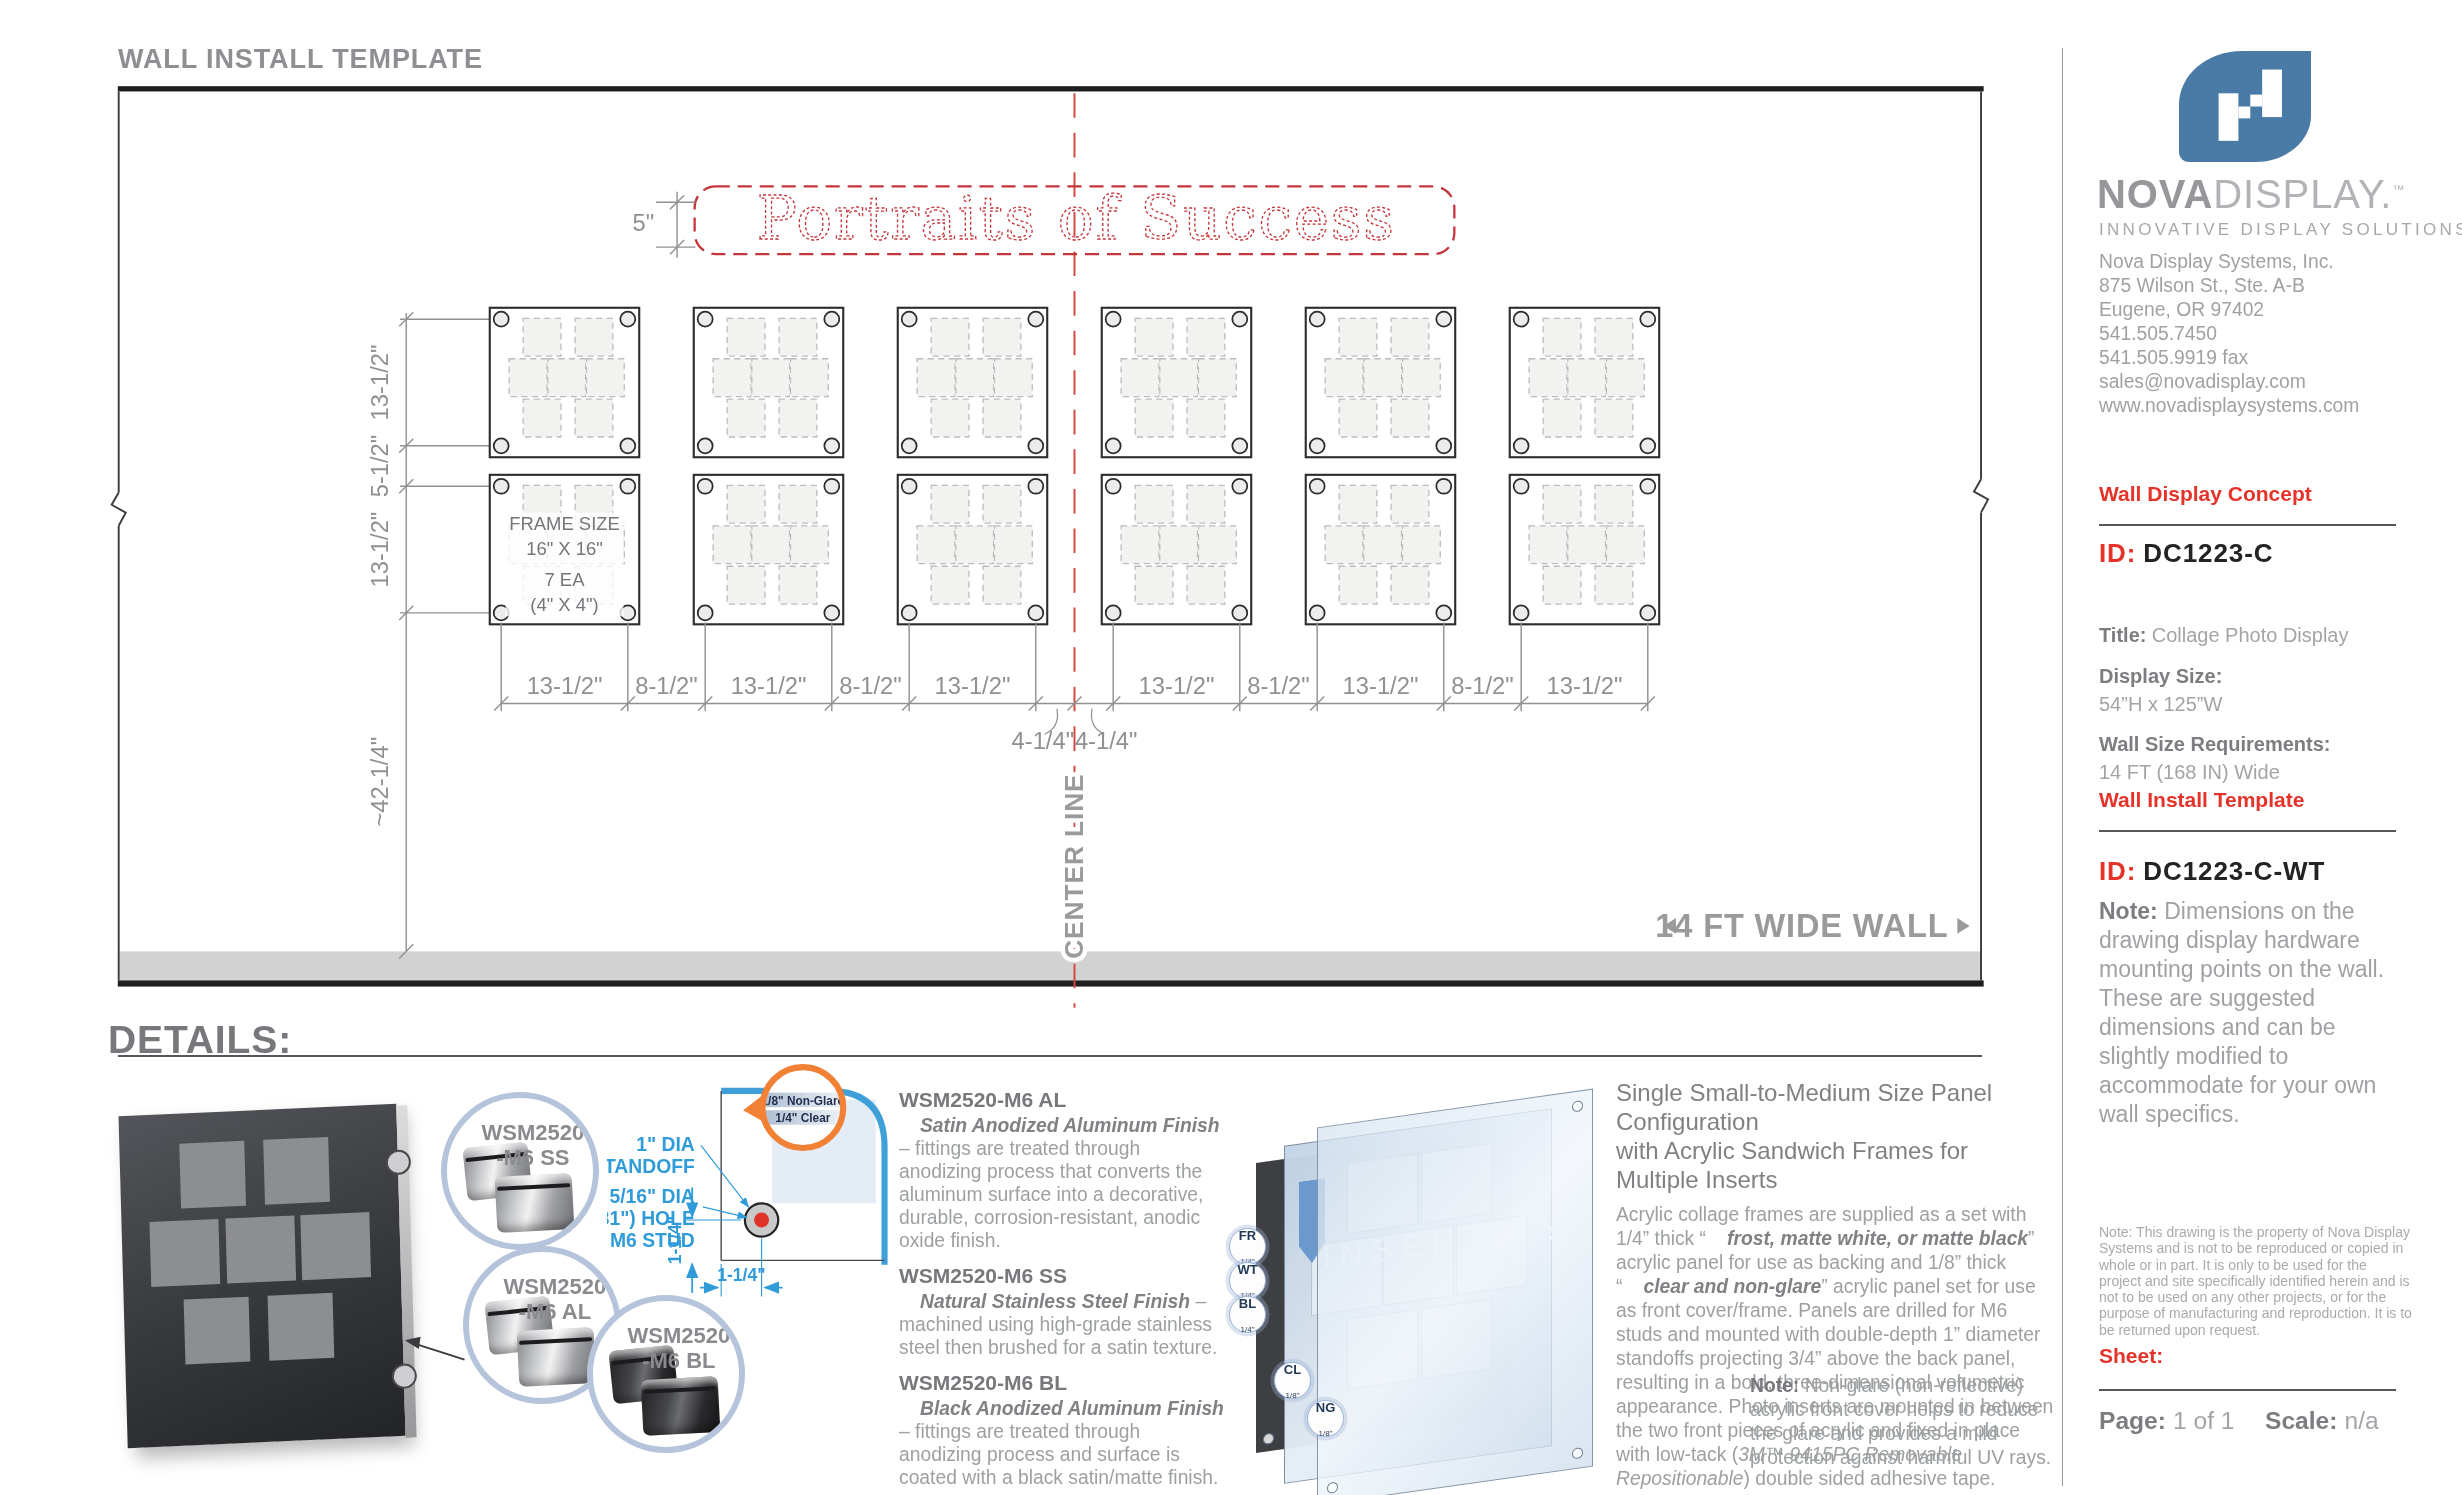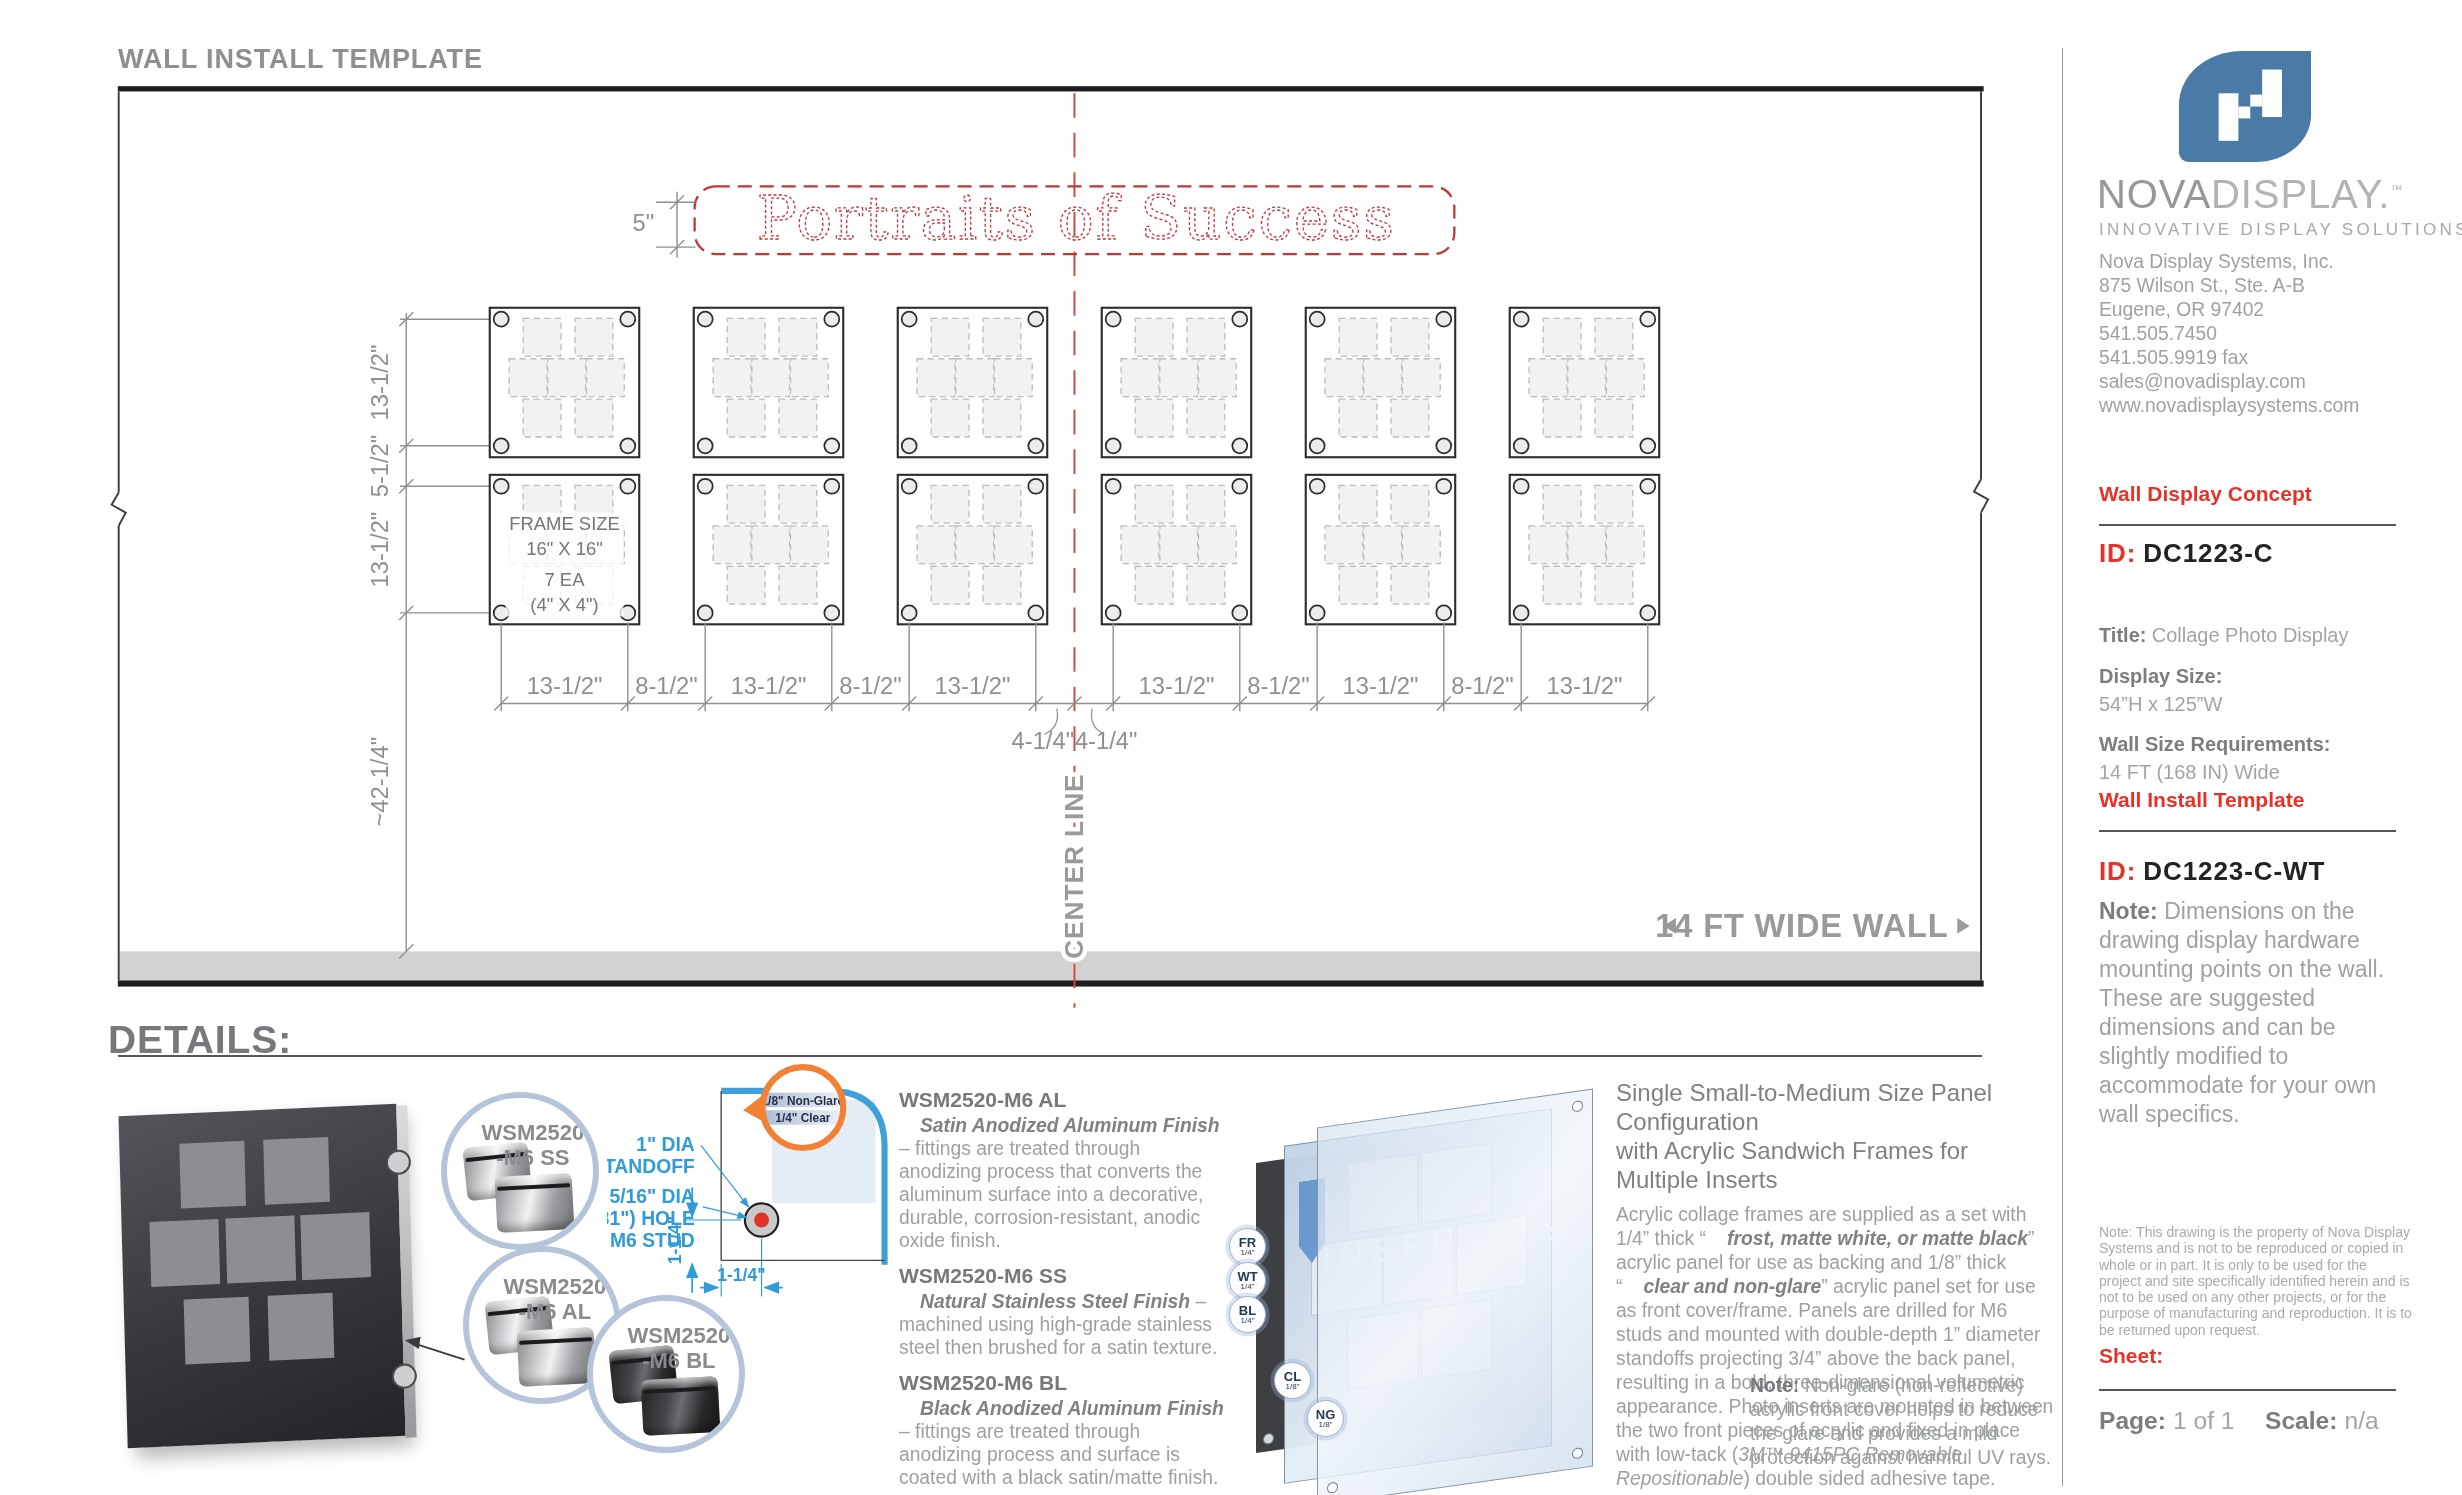--- a/index.html
+++ b/index.html
@@ -91,30 +91,30 @@
   .ribbon{position:absolute;left:14px;top:37px;width:26px;height:83px;background:#6d9bd2;
      clip-path:polygon(0 0,100% 0,100% 78%,50% 100%,0 78%);}
   .inserts{position:absolute;left:37px;top:95px;display:flex;align-items:center;gap:12.3px;
      color:rgba(255,255,255,.95);font-size:32px;letter-spacing:8.8px;}
   .ins-arrow{font-size:39px;letter-spacing:0;}
   .pdot{position:absolute;width:8.8px;height:8.8px;border-radius:50%;border:1.3px solid #6c7d90;background:rgba(255,255,255,.8);}
 
   
   .badge{position:absolute;width:35px;height:35px;border-radius:50%;background:#fdfdfe;
     border:1.8px solid #9db3d6;box-shadow:0 0 0 3.5px rgba(157,179,214,.35);
-    display:flex;flex-direction:column;align-items:center;justify-content:center;z-index:6;}
+    display:flex;flex-direction:column;align-items:center;z-index:6;gap:16px;}
   .badge .bc{font-size:13px;font-weight:bold;color:#223a56;line-height:13px;}
   .badge .bs{font-size:8px;color:#223a56;line-height:8.8px;}
 
   
   .side-divider{position:absolute;left:2062px;top:48px;width:0.9px;height:1438px;background:#9a9a9c;}
   .logo{position:absolute;left:2179px;top:51px;width:132px;height:111px;background:#4a7aa6;
         border-radius:48% 0 42% 8%;}
   .brand{position:absolute;left:2097px;top:172px;font-size:40px;letter-spacing:0.9px;white-space:nowrap;}
-  .brand-bold{font-weight:normal;color:#96979a;}
+  .brand-bold{font-weight:bold;color:#96979a;}
   .brand-light{font-weight:normal;color:#b1b3b6;}
   .brand-tm{font-size:12.3px;color:#b1b3b6;vertical-align:super;}
   .tagline{position:absolute;left:2099px;top:220px;font-size:17px;color:#a6a8ab;letter-spacing:3.3px;white-space:nowrap;}
   .address{position:absolute;left:2099px;top:250px;font-size:19.3px;line-height:24px;color:#9fa1a4;}
   .sb-head{position:absolute;left:2099px;font-size:21px;font-weight:bold;color:#e5332a;}
   .sb-rule{position:absolute;left:2099px;width:297px;height:1.8px;background:#55565a;}
   .sb-id{position:absolute;left:2099px;font-size:26px;font-weight:bold;color:#232325;letter-spacing:0.9px;}
   .sb-id .red{color:#e5332a;margin-right:7px;}
   .sb-row{position:absolute;left:2099px;font-size:20px;color:#a2a4a7;margin-top:35px;}
   .sb-row .lbl{font-weight:bold;color:#7c7d80;margin-right:5.3px;}

